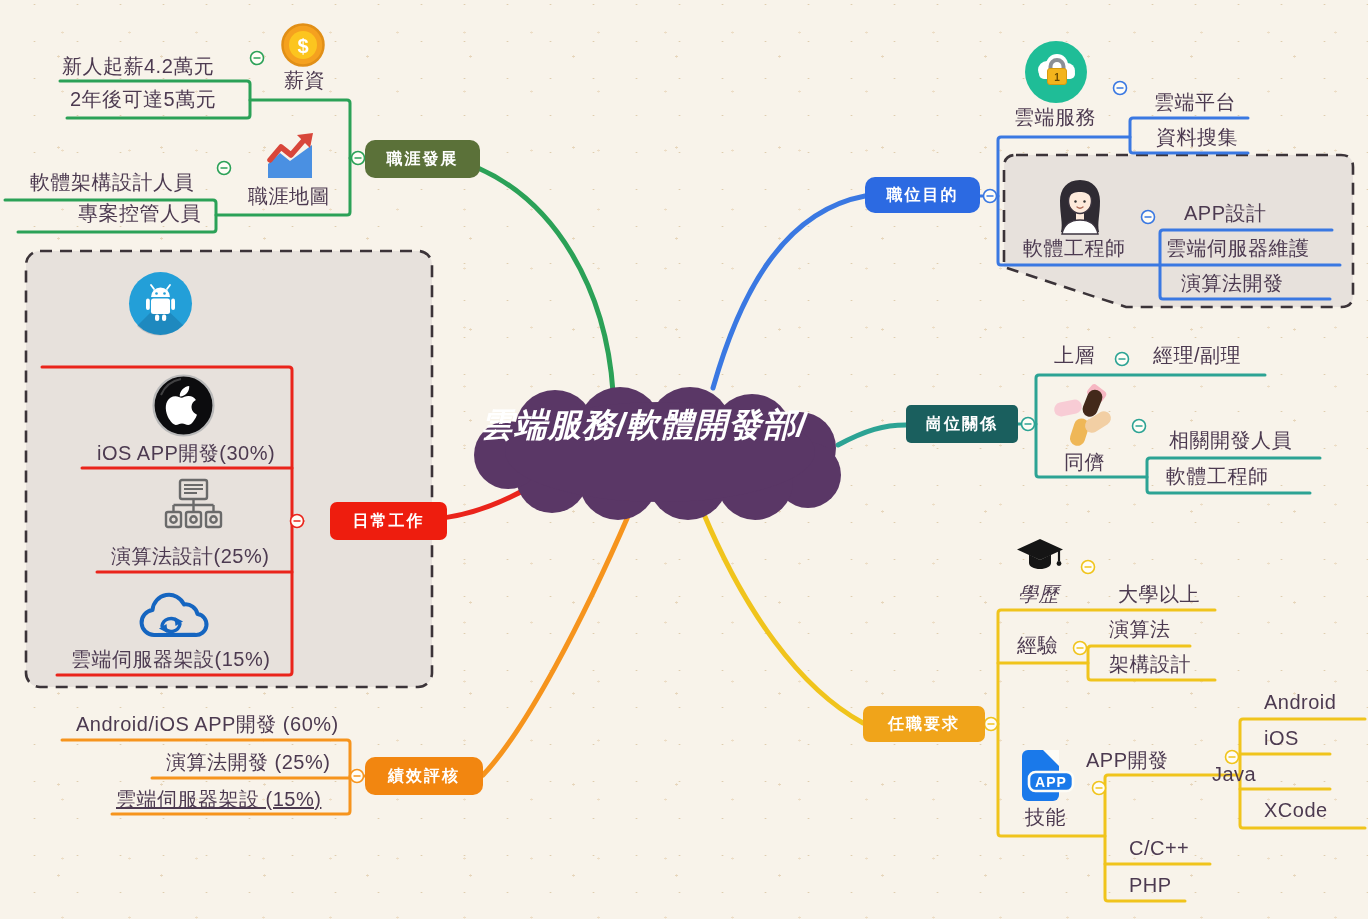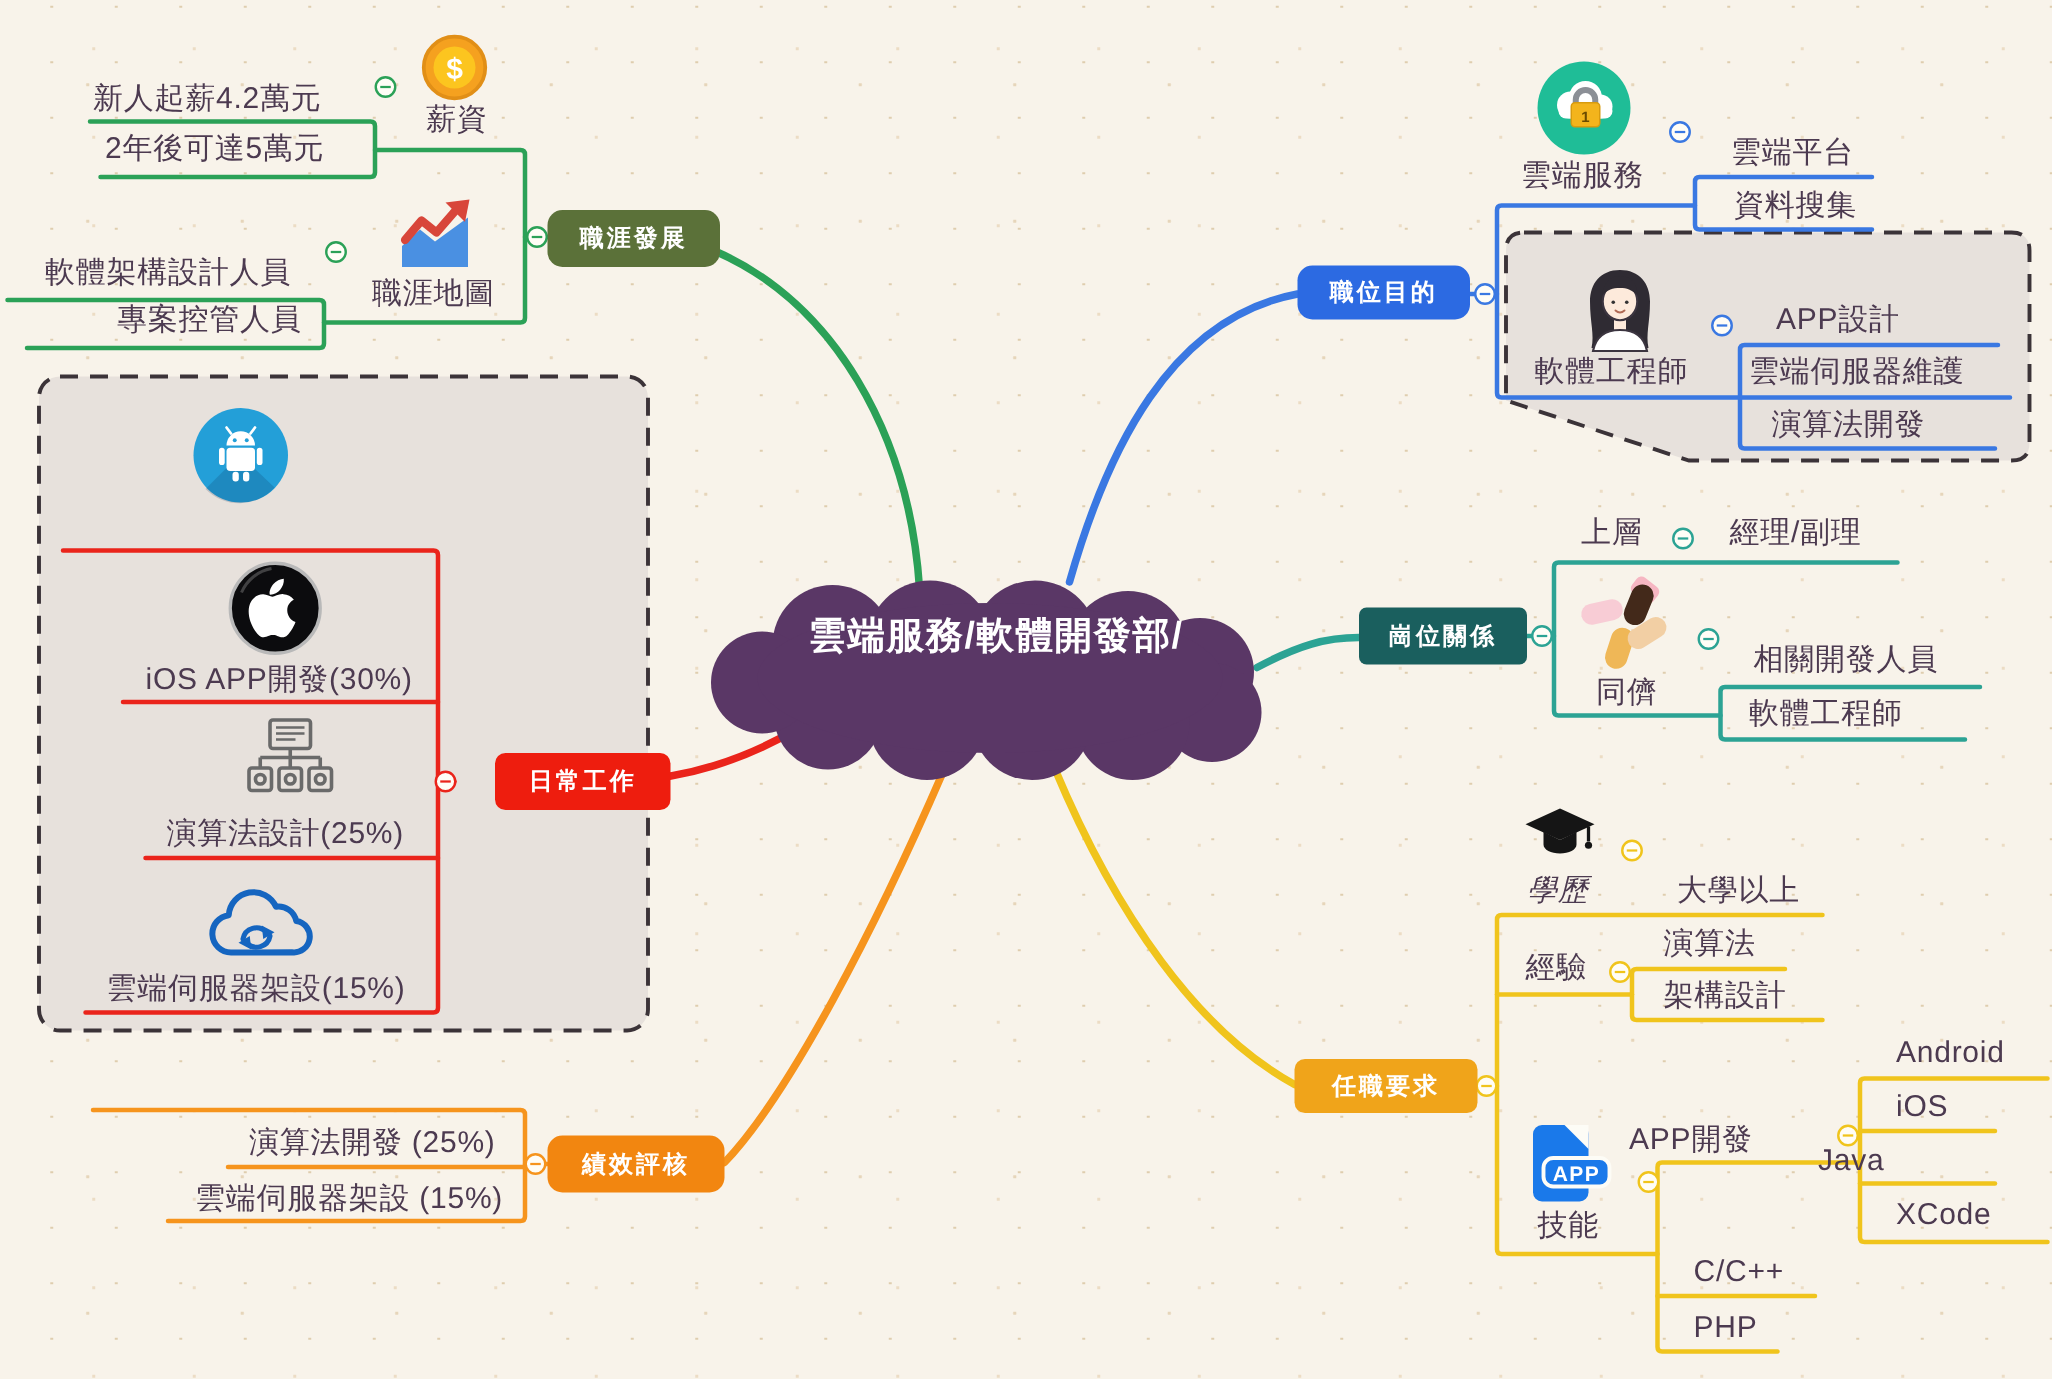--- a/index.html
+++ b/index.html
@@ -22,22 +22,22 @@
     position:absolute;z-index:3;white-space:nowrap;
     font-size:20px;font-weight:500;color:#4c3a50;line-height:24px;
     letter-spacing:0.5px;
   }
   .node{
     position:absolute;z-index:3;display:flex;align-items:center;justify-content:center;
     color:#fff;font-size:16px;font-weight:600;letter-spacing:2px;white-space:nowrap;
   }
   #central-topic{
     position:absolute;z-index:3;left:480px;top:408px;width:368px;
-    text-align:center;color:#fff;font-size:25px;font-weight:600;
-    line-height:33px;letter-spacing:1px;
+    color:#fff;font-size:33px;font-weight:600;
+    line-height:33px;letter-spacing:1px;font-style:italic;
   }
 </style>
 </head>
 <body>
 
 <div id="canvas">
 
 <svg id="wires" width="1368" height="919" viewBox="0 0 1368 919">
 
   <rect x="26" y="251" width="406" height="436" rx="14" fill="#e7e1dc" stroke="#3b3338" stroke-width="2.6" stroke-dasharray="12 8"></rect>
@@ -307,22 +307,23 @@
 <div class="lbl" style="left:1054px;top:343px;">上層</div>
 <div class="lbl" style="left:1153px;top:343px;">經理/副理</div>
 <div class="lbl" style="left:1064px;top:450px;">同儕</div>
 <div class="lbl" style="left:1169px;top:428px;">相關開發人員</div>
 <div class="lbl" style="left:1166px;top:464px;">軟體工程師</div>
 
 <div class="lbl" style="left:97px;top:441px;">iOS APP開發(30%)</div>
 <div class="lbl" style="left:111px;top:544px;">演算法設計(25%)</div>
 <div class="lbl" style="left:71px;top:647px;">雲端伺服器架設(15%)</div>
 
+<div class="lbl" style="left:76px;top:712px;">Android/iOS APP開發 (60%)</div>
 <div class="lbl" style="left:166px;top:750px;">演算法開發 (25%)</div>
-<div class="lbl" style="left:130px;top:787px;">雲端伺服器架設 (15%)</div>
+<div class="lbl" style="left:116px;top:787px;text-decoration:underline;">雲端伺服器架設 (15%)</div>
 
 <div class="lbl" style="left:1018px;top:582px;font-style:italic;">學歷</div>
 <div class="lbl" style="left:1118px;top:582px;">大學以上</div>
 <div class="lbl" style="left:1017px;top:633px;">經驗</div>
 <div class="lbl" style="left:1109px;top:617px;">演算法</div>
 <div class="lbl" style="left:1109px;top:652px;">架構設計</div>
 <div class="lbl" style="left:1025px;top:805px;">技能</div>
 <div class="lbl" style="left:1086px;top:748px;">APP開發</div>
 <div class="lbl" style="left:1264px;top:690px;">Android</div>
 <div class="lbl" style="left:1264px;top:726px;">iOS</div>

